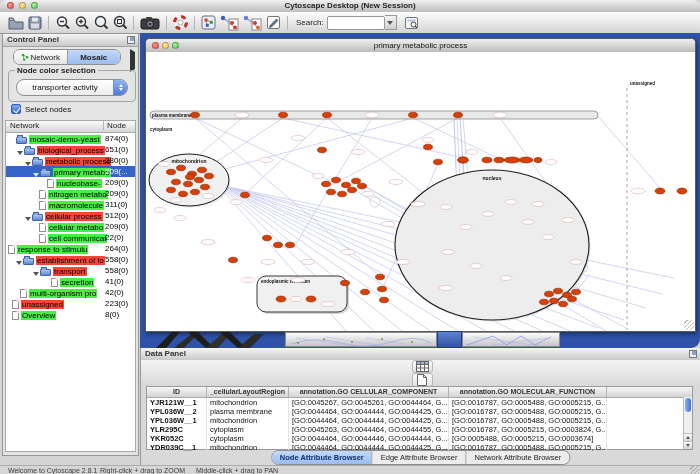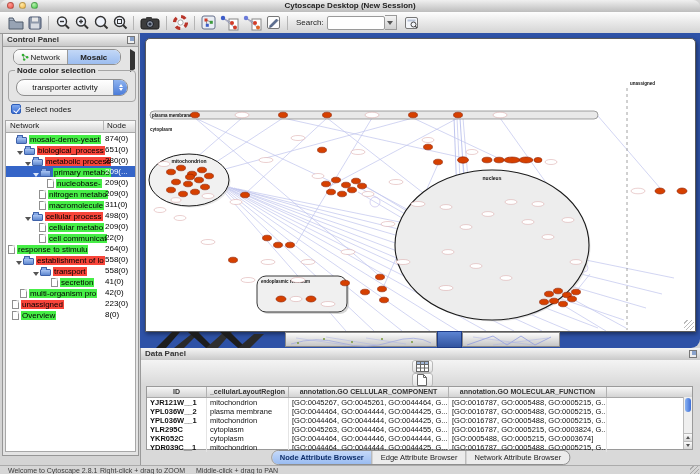--- a/index.html
+++ b/index.html
@@ -346,21 +346,21 @@
       </div>
       <div class="trow" style="padding-left:33px">
         <span class="doc"></span>
         <span class="chip g">macromolecule</span>
         <span class="tval">311(0)</span>
       </div>
       <div class="trow" style="padding-left:19px">
         <span class="tarr"></span>
           <span class="fold"></span>
         <span class="chip r">cellular process</span>
-        <span class="tval">498(0)</span>
+        <span class="tval">512(0)</span>
       </div>
       <div class="trow" style="padding-left:33px">
         <span class="doc"></span>
         <span class="chip g">cellular metabo</span>
         <span class="tval">209(0)</span>
       </div>
       <div class="trow" style="padding-left:33px">
         <span class="doc"></span>
         <span class="chip g">cell communicat</span>
         <span class="tval">22(0)</span>
@@ -400,20 +400,26 @@
       <div class="trow" style="padding-left:6px">
         <span class="doc"></span>
         <span class="chip g">Overview</span>
         <span class="tval">8(0)</span>
       </div>
     </div>
   </div>
 
   <div class="desktop">
     <div class="nwin">
+      <div class="nwtitle">
+        <span class="light l-red"></span>
+        <span class="light l-yel"></span>
+        <span class="light l-grn"></span>
+        <span class="nt">primary metabolic process</span>
+      </div>
       <div class="canvas">
         <svg width="549" height="279" viewBox="0 0 549 279">
           <g stroke="#b7bdeb" stroke-width="0.7" opacity="0.9">
             <line x1="66" y1="126" x2="200" y2="279"></line>
               <line x1="68" y1="128" x2="228" y2="279"></line>
             <line x1="70" y1="130" x2="256" y2="279"></line>
               <line x1="72" y1="131" x2="284" y2="279"></line>
             <line x1="74" y1="132" x2="312" y2="279"></line>
               <line x1="76" y1="133" x2="340" y2="279"></line>
             <line x1="78" y1="134" x2="368" y2="279"></line>

